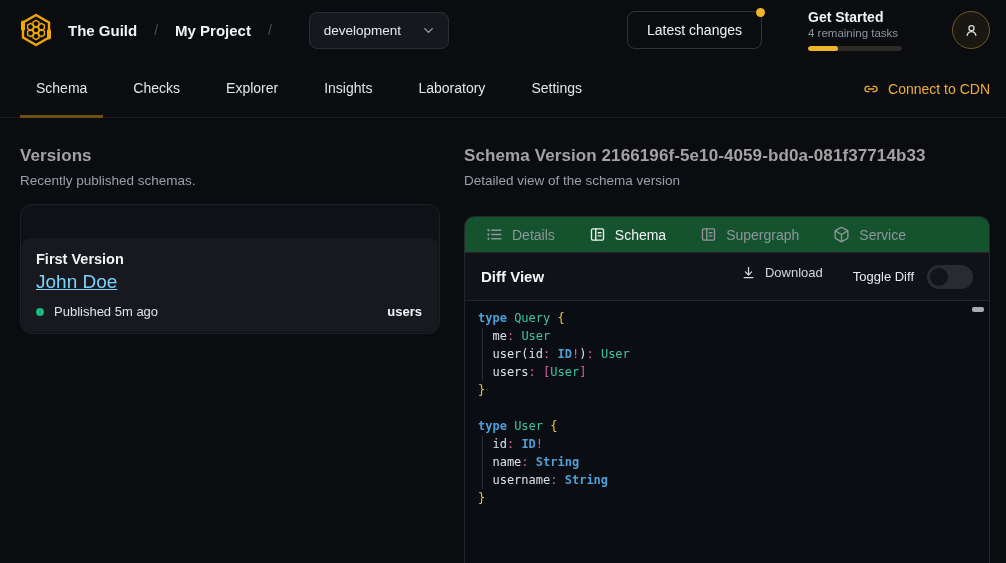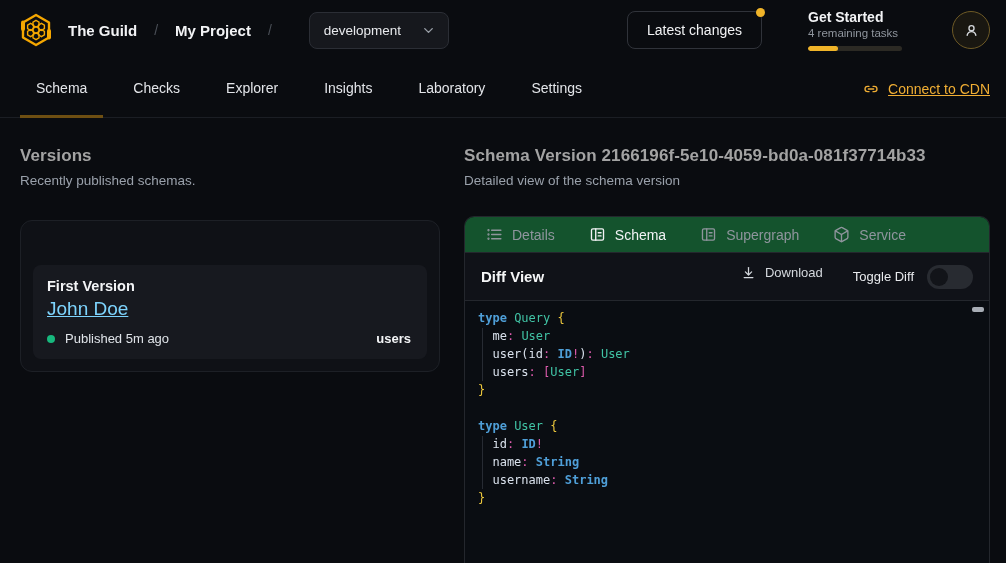--- a/index.html
+++ b/index.html
@@ -48,30 +48,30 @@
 
   
   .nav { display:flex; align-items:stretch; height:58px; padding:0 16px 0 20px; border-bottom:1px solid #1b1e24; }
   .nav-tabs { display:flex; gap:14px; }
   .nav-tab {
     display:flex; align-items:center; padding:0 16px; font-size:14px;
     color:#e3e5e9; border-bottom:3px solid transparent; margin-bottom:-1px; cursor:pointer;
   }
   .nav-tab.dim { border-bottom-color:#6e4f12; }
   .nav-tab.active { border-bottom-color:#eda534; }
-  .cdn-link { margin-left:auto; display:flex; align-items:center; gap:9px; color:#f0ae34; font-size:14px; font-weight:500; cursor:pointer;text-decoration:underline; }
+  .cdn-link { margin-left:auto; display:flex; align-items:center; gap:9px; color:#f0ae34; font-size:14px; font-weight:500; cursor:pointer; }
 
   
   .main { display:flex; height:445px; }
   .left-col { width:464px; padding:28px 24px 0 20px; flex:none; }
   .right-col { flex:1; padding:28px 16px 0 0; display:flex; flex-direction:column; }
   .section-title { font-size:17px; font-weight:700; color:#a3a3a3; letter-spacing:.1px; }
   .section-sub { font-size:13.5px; color:#9aa1ab; margin-top:7px; }
 
-  .versions-card { margin-top:32px; background:#0f1116; border:1px solid #1d2026; border-radius:12px; padding:12px; }
+  .versions-card { margin-top:16px; background:#0f1116; border:1px solid #1d2026; border-radius:12px; padding:1px; }
   .version-item { margin-top:32px; background:#17191f; border-radius:8px; padding:13px 16px 13px 14px; cursor:pointer; }
   .vi-name { font-size:14.5px; font-weight:600; color:#f3f4f6; }
   .vi-author { font-size:19px; color:#7dd3fc; margin-top:4px;text-decoration:underline; }
   .vi-row { display:flex; align-items:center; margin-top:11px; }
   .vi-dot { width:8px; height:8px; border-radius:50%; background:#17b87d; flex:none; }
   .vi-status { margin-left:10px; font-size:13px; color:#dfe3e8; }
   .vi-service { margin-left:auto; font-size:13px; font-weight:700; color:#f3f4f6; }
 
   
   .panel {

